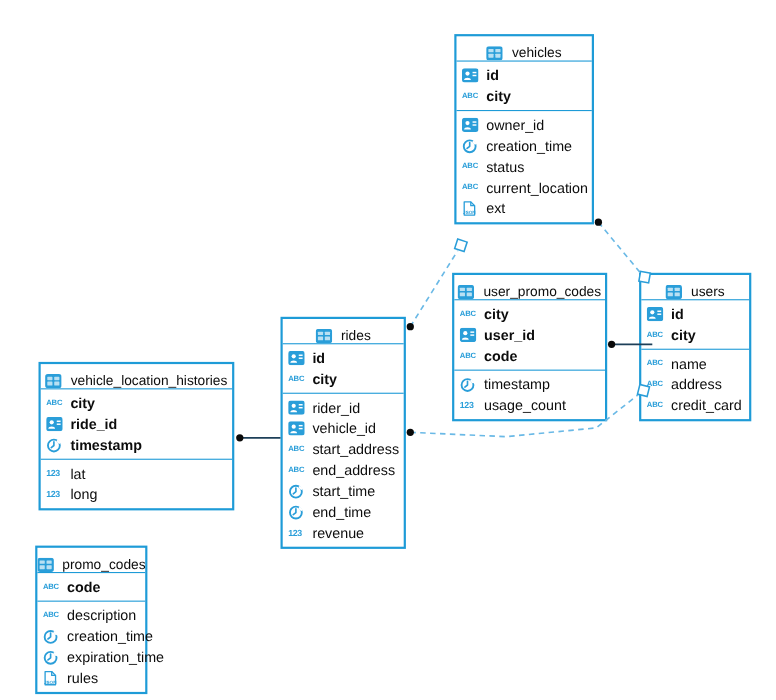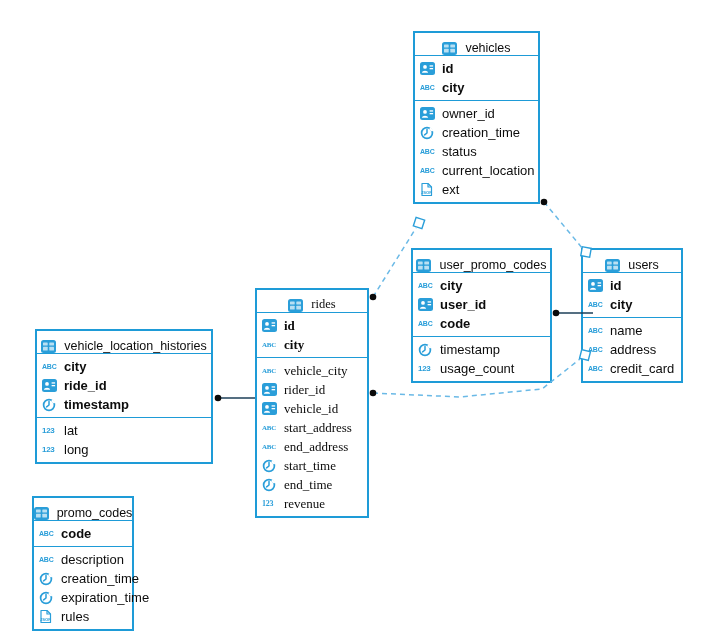--- a/index.html
+++ b/index.html
@@ -211,21 +211,21 @@
             <span class="lbl">address</span>
           </div>
           <div class="row">
             <span class="ic">
               <span class="abc">ABC</span>
             </span>
             <span class="lbl">credit_card</span>
           </div>
         </div>
       </div>
-      <div class="tbl" style="left: 255px; top: 288px; width: 114px; font-family: Liberation Serif, serif;">
+      <div class="tbl" style="left: 255px; top: 288px; width: 114px;">
         <div class="tbl-h">
           <span class="ic">
             <svg width="15" height="13" viewBox="0 0 15 13">
               <rect width="15" height="13" rx="2.5" fill="#2a9ed9"></rect>
               <rect x="2" y="2.6" width="4.7" height="3" rx="0.5" fill="#b9e0f3"></rect>
               <rect x="8.3" y="2.6" width="4.7" height="3" rx="0.5" fill="#b9e0f3"></rect>
               <rect x="2" y="6.8" width="4.7" height="3.6" rx="0.5" fill="#b9e0f3"></rect>
               <rect x="8.3" y="6.8" width="4.7" height="3.6" rx="0.5" fill="#b9e0f3"></rect>
             </svg>
           </span>
@@ -245,26 +245,20 @@
             <span class="lbl">id</span>
           </div>
           <div class="row pk">
             <span class="ic">
               <span class="abc">ABC</span>
             </span>
             <span class="lbl">city</span>
           </div>
         </div>
         <div class="sec">
-          <div class="row">
-            <span class="ic">
-              <span class="abc">ABC</span>
-            </span>
-            <span class="lbl">vehicle_city</span>
-          </div>
           <div class="row">
             <span class="ic">
               <svg width="15" height="13" viewBox="0 0 15 13">
                 <rect width="15" height="13" rx="2.5" fill="#2a9ed9"></rect>
                 <circle cx="5" cy="4.9" r="1.9" fill="#fff"></circle>
                 <path d="M1.9 10.8 C1.9 8.1 8.1 8.1 8.1 10.8 Z" fill="#fff"></path>
                 <rect x="9.6" y="3.3" width="3.5" height="1.3" fill="#fff"></rect>
                 <rect x="9.6" y="6" width="3.5" height="1.3" fill="#fff"></rect>
               </svg>
             </span>

